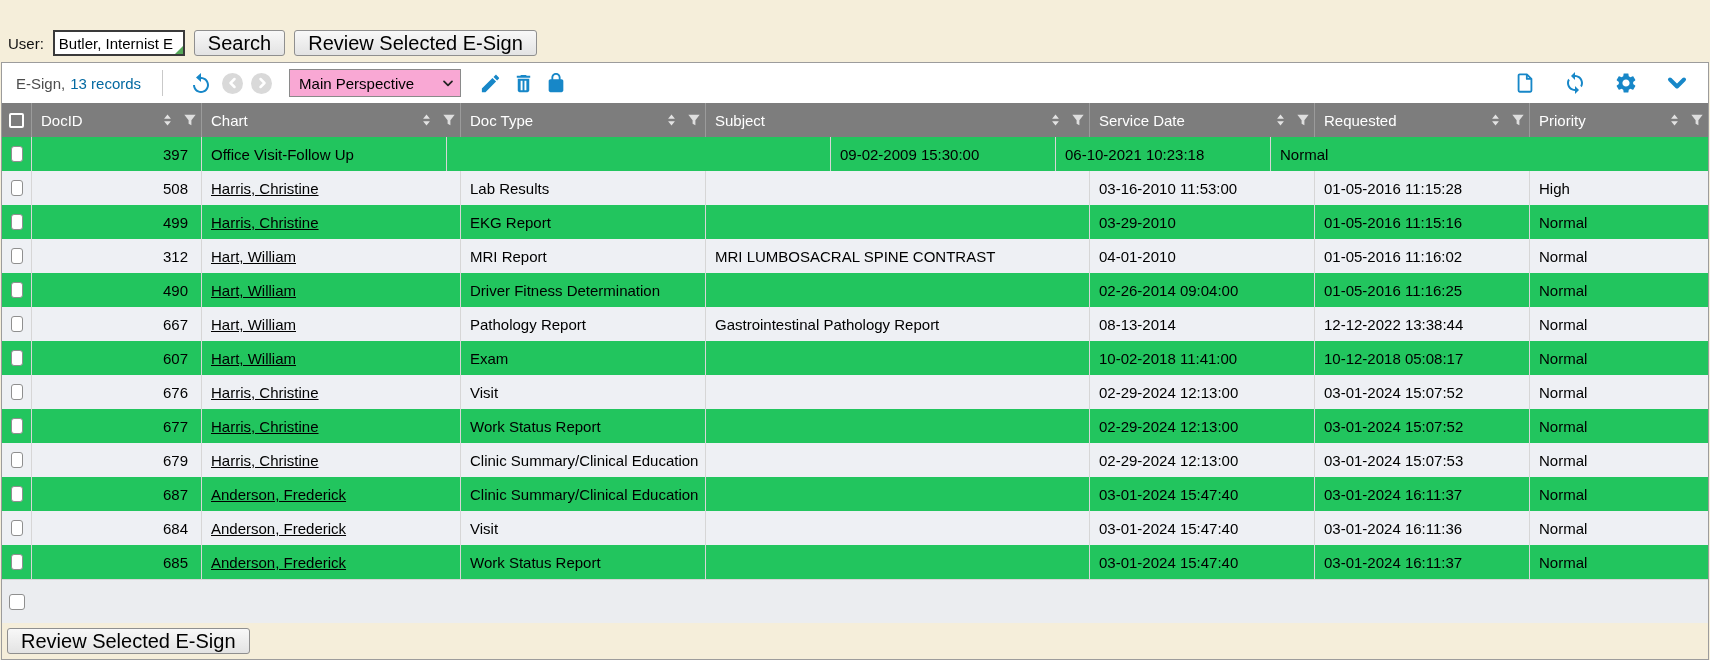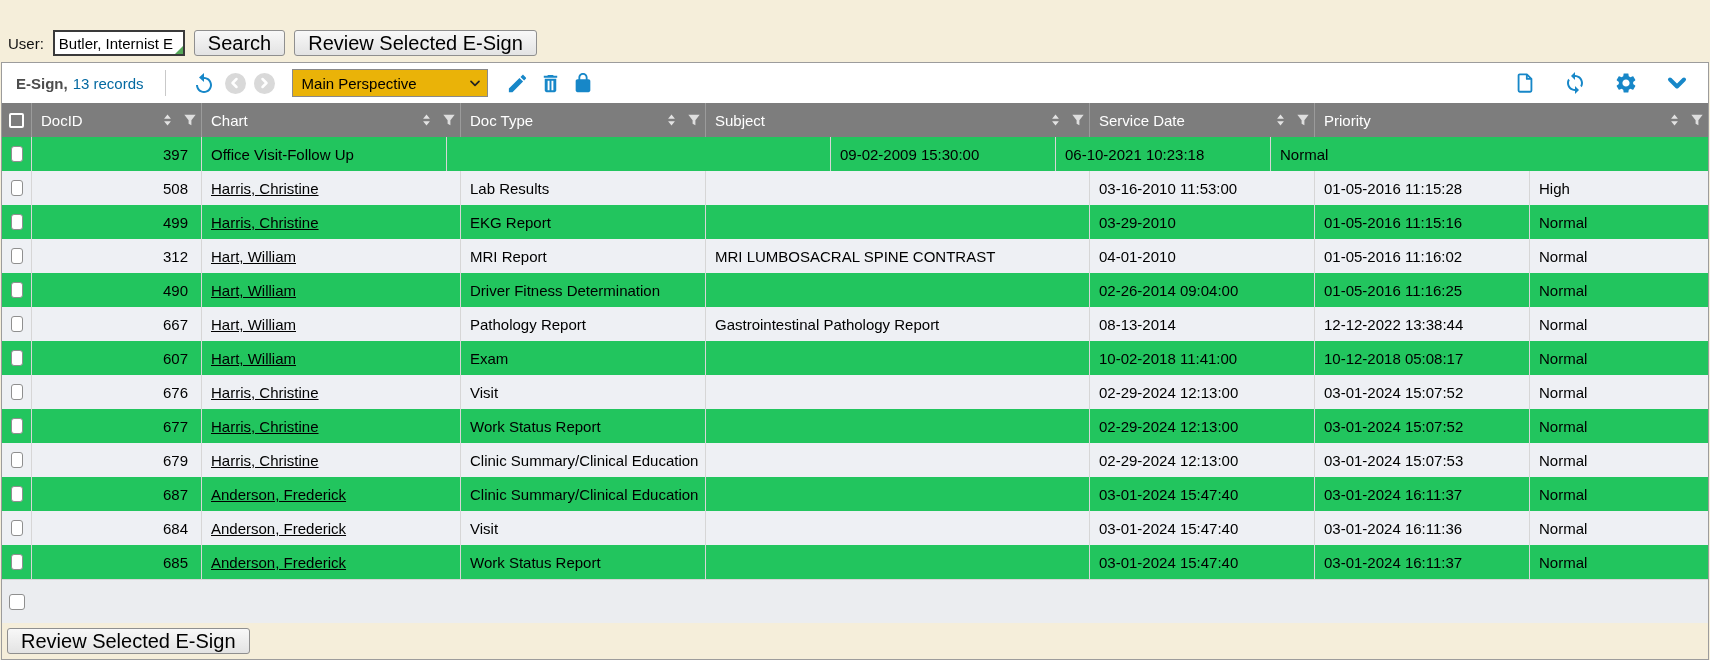--- a/index.html
+++ b/index.html
@@ -28,26 +28,26 @@
     height:26px; padding:0 13px; font-size:20px; color:#000;
     font-family:"Liberation Sans",sans-serif; cursor:pointer;
   }
 
   
   .panel { margin:6px 1px 0; height:598px; border:1px solid #9c9c9c; background:#fff; display:flex; flex-direction:column; }
 
   
   .toolbar { height:40px; min-height:40px; display:flex; align-items:center; background:#fff; padding-left:14px; }
   .grid-title { display:flex; align-items:baseline; }
-  .grid-title .t { font-weight:bold; color:#4d4d4d; }
+  .grid-title .t { font-weight:normal; color:#4d4d4d; }
   .grid-title .r { color:#0369a1; margin-left:5px; }
   .tb-divider { width:1px; height:26px; background:#c9c9c9; margin:0 21px; }
   .icon-btn { background:none; border:none; padding:0; margin:0 5px; display:flex; align-items:center; cursor:pointer; }
   .nav-circle { width:21px; height:21px; border-radius:50%; background:#d9d9d9; display:flex; align-items:center; justify-content:center; margin:0 4px; }
-  .perspective { width:196px; height:28px; border:1px solid #8a8a8a; background:#eab308; display:flex; align-items:center; justify-content:space-between; padding:0 4px 0 9px; margin:0 13px; cursor:pointer; }
+  .perspective { width:172px; height:28px; border:1px solid #8a8a8a; background:#f9a8d4; display:flex; align-items:center; justify-content:space-between; padding:0 4px 0 9px; margin:0 13px; cursor:pointer; }
   .spacer { flex:1; }
   .right-icons { display:flex; align-items:center; gap:17px; margin-right:14px; }
 
   
   .grid-header { display:flex; height:34px; min-height:34px; background:#7d7d7d; color:#fff; }
   .hcell { display:flex; align-items:center; height:100%; border-right:1px solid #9b9b9b; padding:0 4px 0 9px; }
   .hcell:last-child { border-right:none; }
   .hcell .label { flex:1; white-space:nowrap; overflow:hidden; }
   .hicons { display:flex; align-items:center; gap:9px; margin-left:4px; }
 
@@ -215,20 +215,31 @@
       <span class="label">Service Date</span>
       <span class="hicons">
         <svg width="13" height="14" viewBox="0 0 16 16">
             <path fill="#e3e3e3" d="M8 1.2 12.2 6.4H3.8zM8 14.8 3.8 9.6h8.4z"></path>
           </svg>
         <svg width="14" height="14" viewBox="0 0 16 16">
             <path fill="#dedede" d="M1.5 2h13L9.6 8.4V14l-3.2-1.6V8.4z"></path>
           </svg>
       </span>
     </div>
+    <div class="hcell c-requested">
+      <span class="label">Requested</span>
+      <span class="hicons">
+        <svg width="13" height="14" viewBox="0 0 16 16">
+            <path fill="#e3e3e3" d="M8 1.2 12.2 6.4H3.8zM8 14.8 3.8 9.6h8.4z"></path>
+          </svg>
+        <svg width="14" height="14" viewBox="0 0 16 16">
+            <path fill="#dedede" d="M1.5 2h13L9.6 8.4V14l-3.2-1.6V8.4z"></path>
+          </svg>
+      </span>
+    </div>
     <div class="hcell c-priority">
       <span class="label">Priority</span>
       <span class="hicons">
         <svg width="13" height="14" viewBox="0 0 16 16">
             <path fill="#e3e3e3" d="M8 1.2 12.2 6.4H3.8zM8 14.8 3.8 9.6h8.4z"></path>
           </svg>
         <svg width="14" height="14" viewBox="0 0 16 16">
             <path fill="#dedede" d="M1.5 2h13L9.6 8.4V14l-3.2-1.6V8.4z"></path>
           </svg>
       </span>

